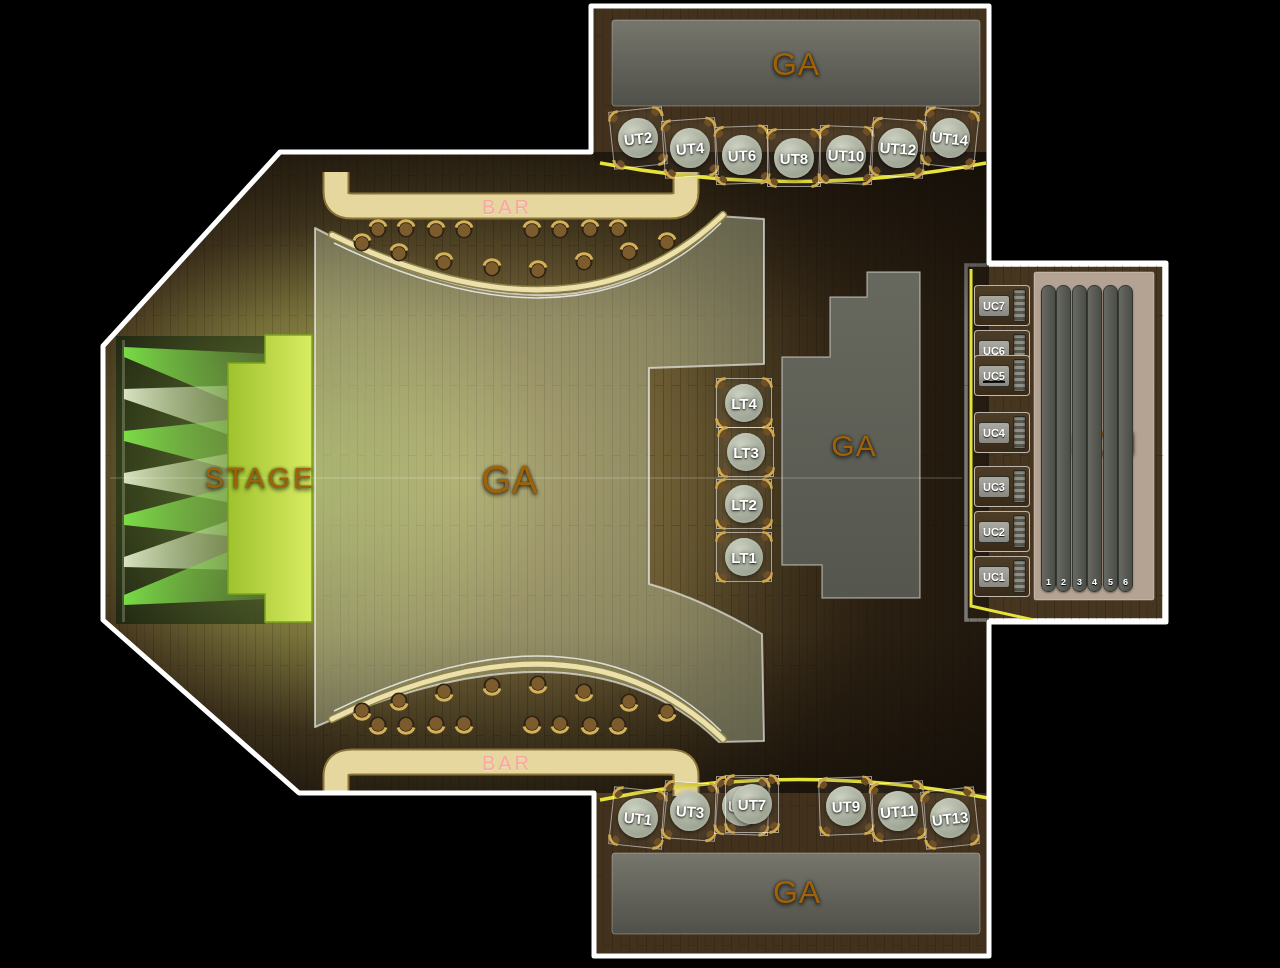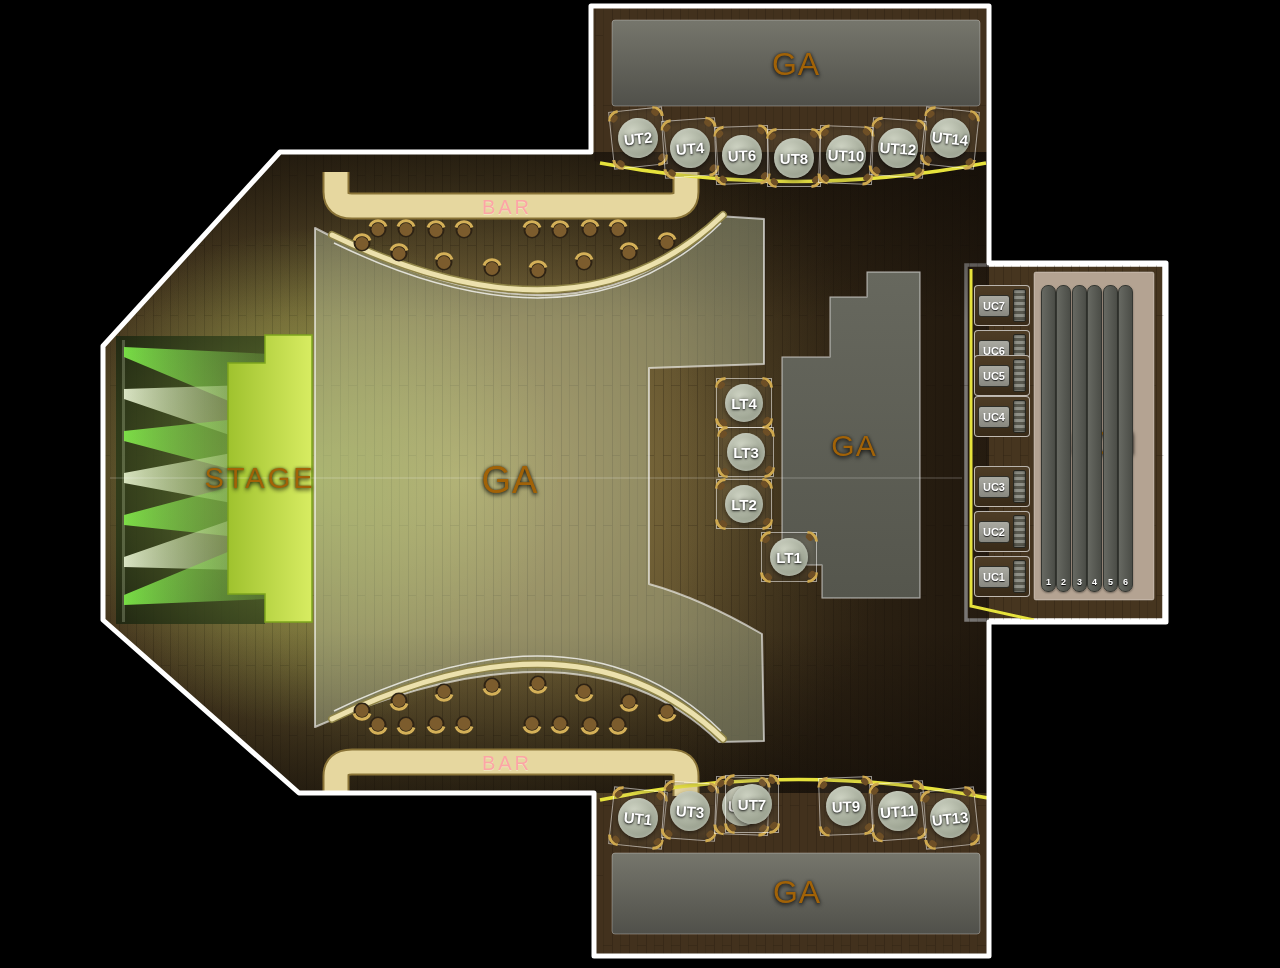--- a/index.html
+++ b/index.html
@@ -361,42 +361,42 @@
   <span class="table-label">LT3</span>
 </div>
 <div class="cell lt" style="left:716px;top:479px;">
   <span class="chair c1"></span>
       <span class="chair c2"></span>
   <span class="chair c3"></span>
       <span class="chair c4"></span>
   <span class="round-table"></span>
   <span class="table-label">LT2</span>
 </div>
-<div class="cell lt" style="left:716px;top:532px;margin-left:45px;">
+<div class="cell lt" style="left:716px;top:532px;">
   <span class="chair c1"></span>
       <span class="chair c2"></span>
   <span class="chair c3"></span>
       <span class="chair c4"></span>
   <span class="round-table"></span>
   <span class="table-label">LT1</span>
 </div>
 
 <div class="uc-cell" style="left:974px;top:285px;">
   <span class="uc-plate">UC7</span>
   <span class="uc-booth"></span>
 </div>
 <div class="uc-cell" style="left:974px;top:330px;">
   <span class="uc-plate">UC6</span>
   <span class="uc-booth"></span>
 </div>
-<div class="uc-cell" style="left:974px;top:355px;">
+<div class="uc-cell" style="left:974px;top:355px;text-decoration:underline;">
   <span class="uc-plate">UC5</span>
   <span class="uc-booth"></span>
 </div>
-<div class="uc-cell" style="left:974px;top:396px;">
+<div class="uc-cell" style="left:974px;top:412px;">
   <span class="uc-plate">UC4</span>
   <span class="uc-booth"></span>
 </div>
 <div class="uc-cell" style="left:974px;top:466px;">
   <span class="uc-plate">UC3</span>
   <span class="uc-booth"></span>
 </div>
 <div class="uc-cell" style="left:974px;top:511px;">
   <span class="uc-plate">UC2</span>
   <span class="uc-booth"></span>

